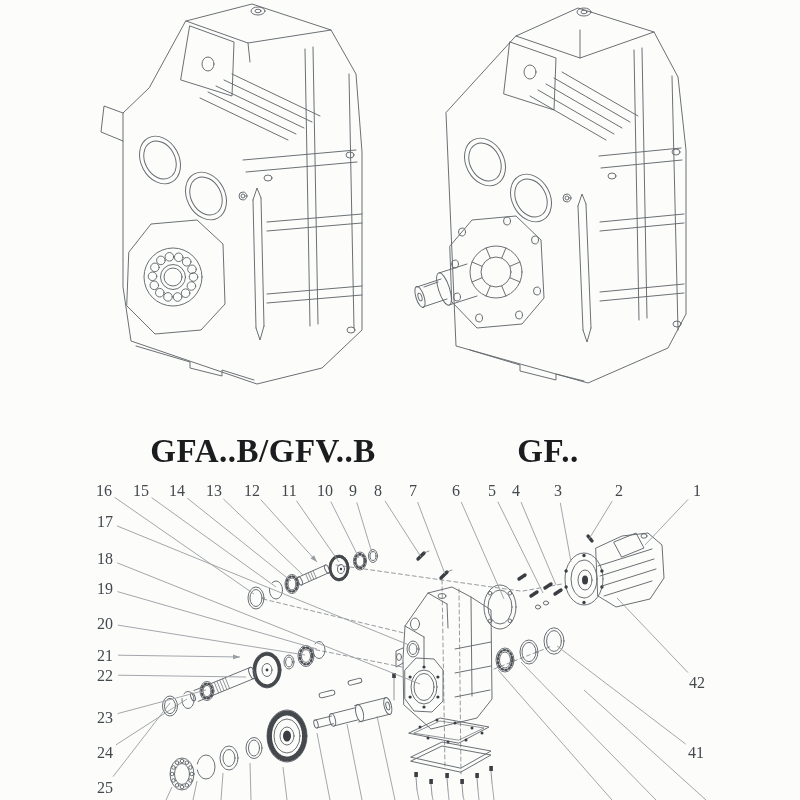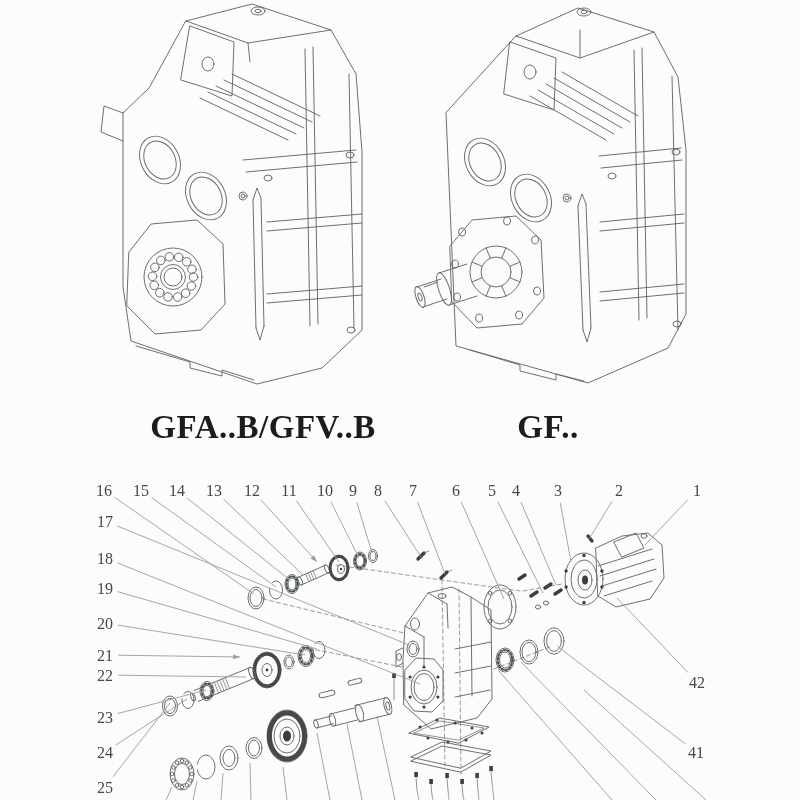--- a/index.html
+++ b/index.html
@@ -30,21 +30,21 @@
   #exploded .hatch5{stroke:#45494d;stroke-width:5;stroke-dasharray:1.4 1.6;}
   #exploded .dash{stroke-dasharray:4 3;stroke-width:.8;stroke:#7d8286;}
   #exploded .thin{stroke-width:.7;}
   #callout-layer line, #callout-layer polygon{stroke:var(--leader);stroke-width:.9;fill:none;}
   #callout-layer polygon{fill:var(--leader);stroke:none;}
   #callout-layer text{
     fill:var(--num); font-family:"Liberation Serif", serif; font-size:16px;
     text-anchor:middle;
   }
   .fig-label{
-    position:absolute; top:409px; height:40px;
+    position:absolute; top:433px; height:40px;
     color:var(--title); font-weight:bold; font-size:33px;
     text-align:center; letter-spacing:.5px; white-space:nowrap;
   }
   #fig-label-left{left:103px;width:320px;}
   #fig-label-right{left:428px;width:240px;}
 </style>
 </head>
 <body>
 
 <svg id="scene" width="800" height="800" viewBox="0 0 800 800">

